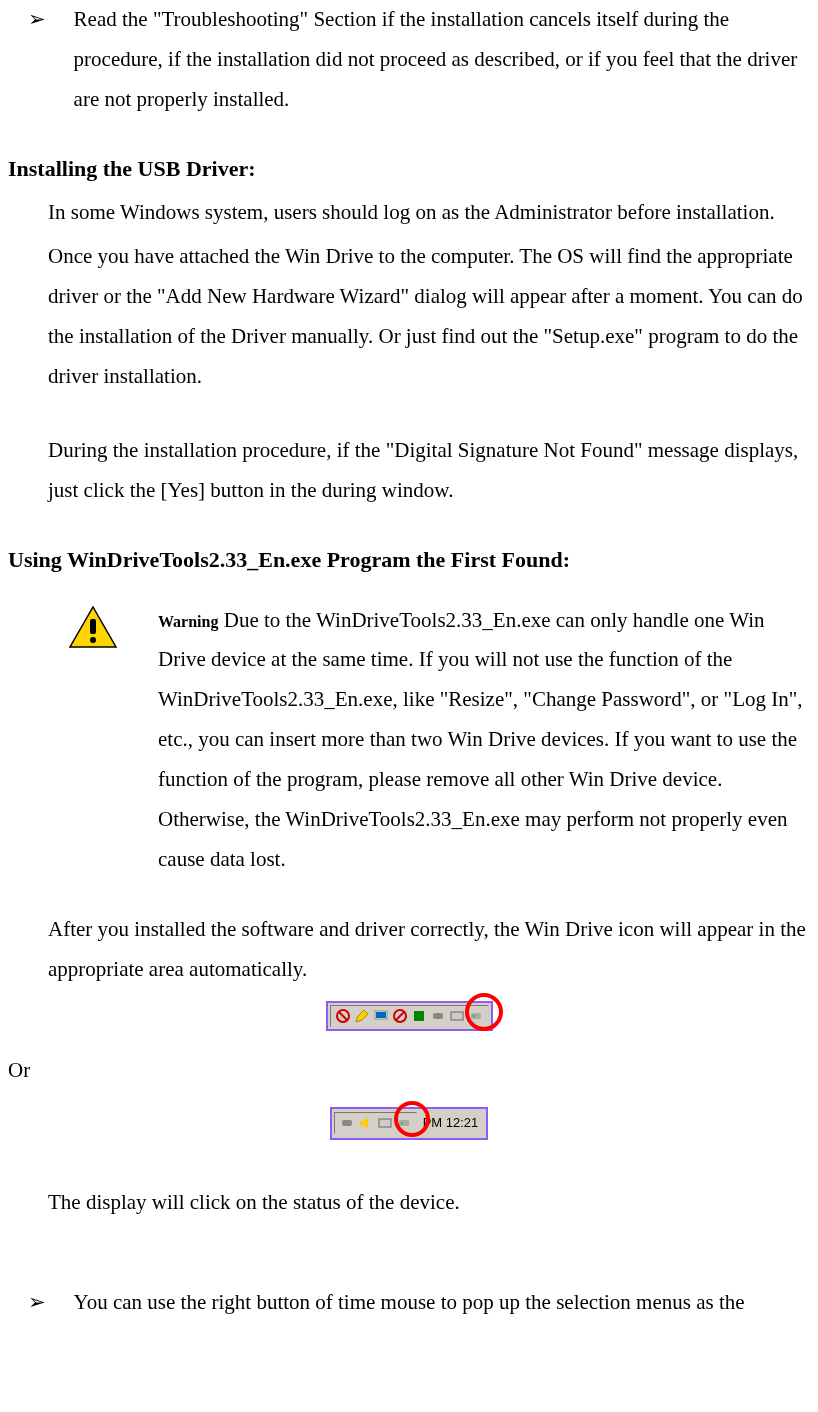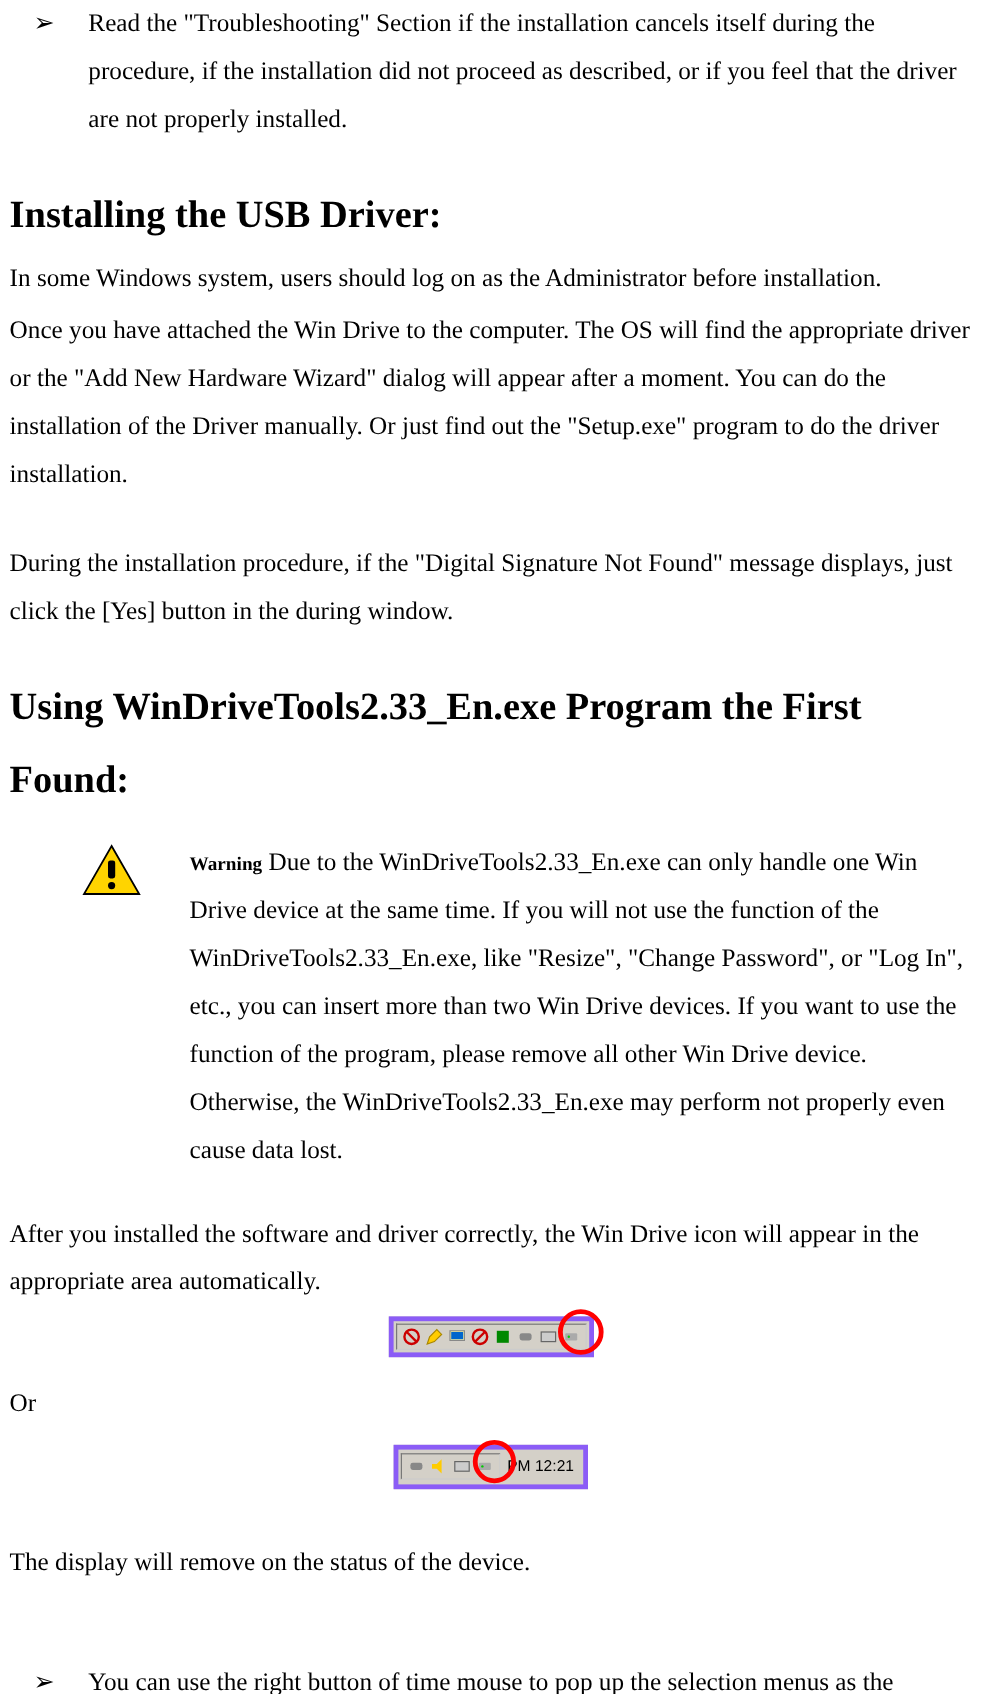--- a/index.html
+++ b/index.html
@@ -23,27 +23,28 @@
     }
     .bullet-marker {
       margin-right: 20px;
       flex-shrink: 0;
     }
     .bullet-text {
       flex: 1;
       padding-left: 8px;
     }
     h2 {
-      font-size: 32px;
+      font-size: 22px;
       font-weight: bold;
       margin-top: 28px;
       margin-bottom: 4px;
     }
     .para {
       margin-bottom: 4px;
+      margin-left: 40px;
     }
     .spacer {
       height: 30px;
     }
     .warning-block {
       display: flex;
       margin-top: 20px;
       padding-left: 60px;
     }
     .warning-icon-wrap {
@@ -62,21 +63,21 @@
     .warning-label {
       font-weight: bold;
       font-size: 16px;
     }
     .tray-wrap {
       text-align: center;
       margin: 8px 0;
     }
     .tray {
       display: inline-block;
-      border: 4px solid #8b5cf6;
+      border: 2px solid #8b5cf6;
       background: #d4d0c8;
       padding: 2px;
       position: relative;
     }
     .tray-inner {
       display: flex;
       align-items: center;
       gap: 3px;
       padding: 2px 4px;
       border: 1px inset #ccc;
@@ -214,18 +215,18 @@
           <circle cx="6" cy="8" r="1" fill="#0c0"></circle>
         </svg>
     </div>
     <span class="tray2-clock">PM 12:21</span>
     <div class="red-circle"></div>
   </div>
 </div>
 
 <div class="spacer"></div>
 
-<p class="para">The display will remove on the status of the device.</p>
+<p class="para">The display will click on the status of the device.</p>
 
 <div class="bullet-item final-bullet">
   <span class="bullet-marker">➢</span>
   <span class="bullet-text">You can use the right button of time mouse to pop up the selection menus as the</span>
 </div>
 
 </body></html>

